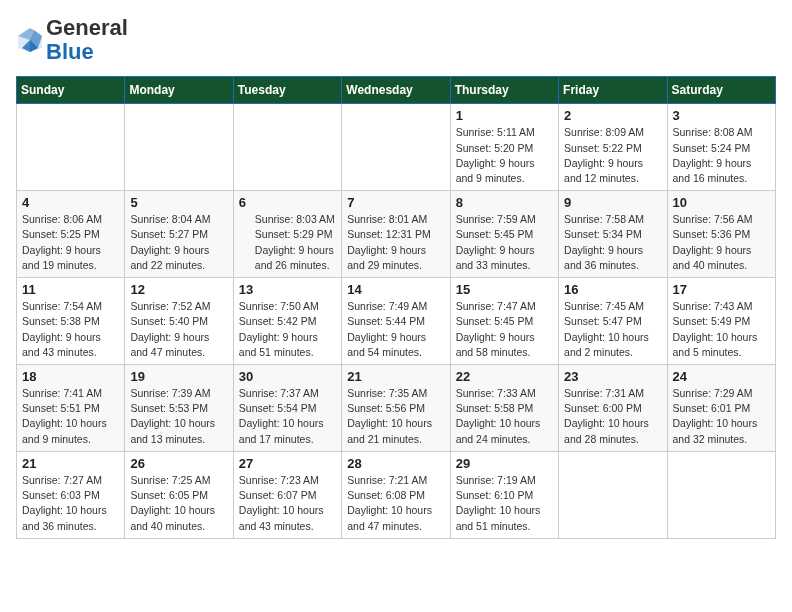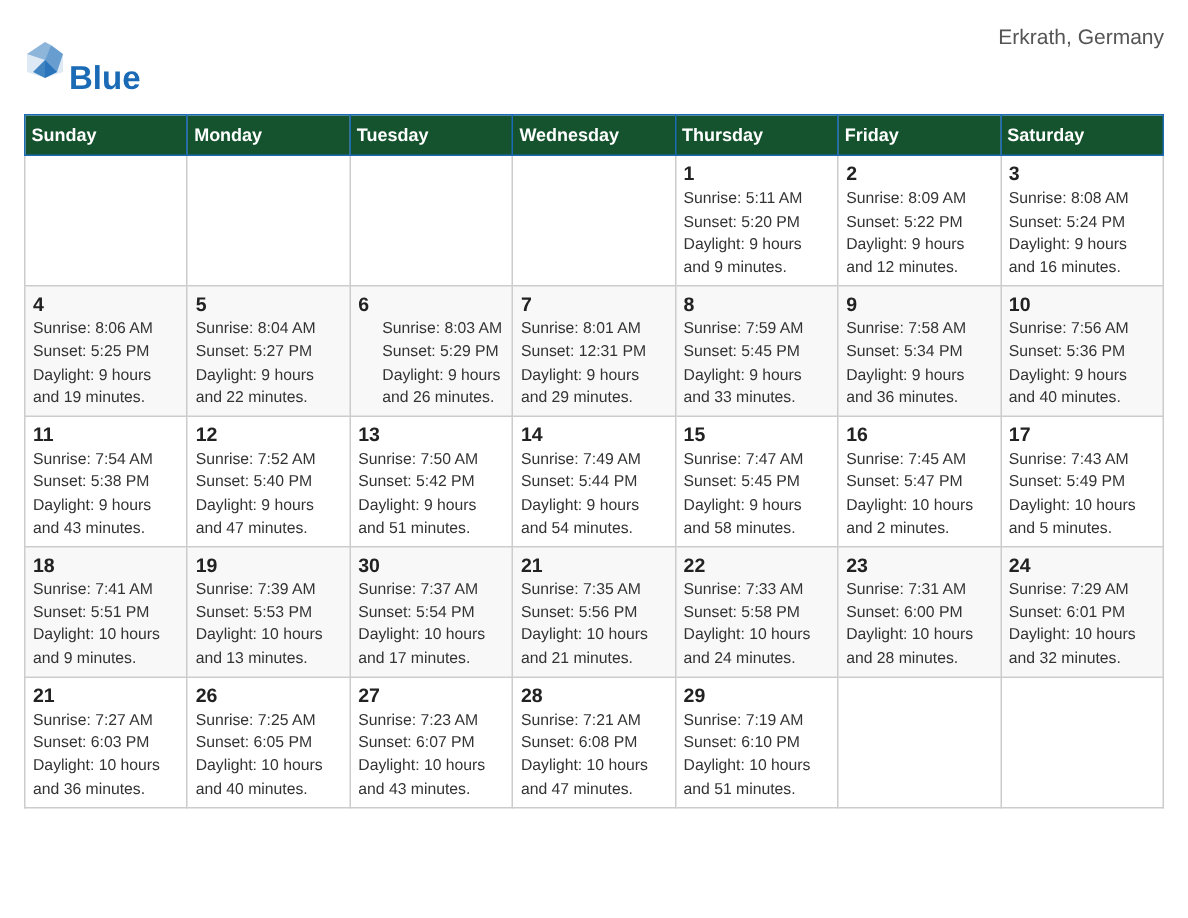--- a/index.html
+++ b/index.html
@@ -92,27 +92,26 @@
 <div class="header-area">
   <div class="logo">
     <svg class="logo-icon" viewBox="0 0 28 28">
       <polygon points="14,2 26,10 26,22 14,26 2,22 2,10" fill="#1a6ab5" opacity="0.15"></polygon>
       <polygon points="18,4 26,10 22,22 14,26 14,14" fill="#1a6ab5" opacity="0.6"></polygon>
       <polygon points="14,2 18,4 14,14 2,10" fill="#1a6ab5" opacity="0.4"></polygon>
       <polygon points="14,14 22,22 14,26 6,22" fill="#1a6ab5" opacity="0.8"></polygon>
     </svg>
     <div>
       <div class="logo-text">
-        <br>
+        <span class="logo-general">General</span><br>
         <span class="logo-blue">Blue</span>
       </div>
     </div>
   </div>
   <div class="title-area">
-    <div class="location">Erkrath, Germany</div>
   </div>
 </div>
 
 <table class="calendar">
   <thead>
     <tr id="weekday-header">
     <th>Sunday</th>
         <th>Monday</th>
         <th>Tuesday</th>
         <th>Wednesday</th>

